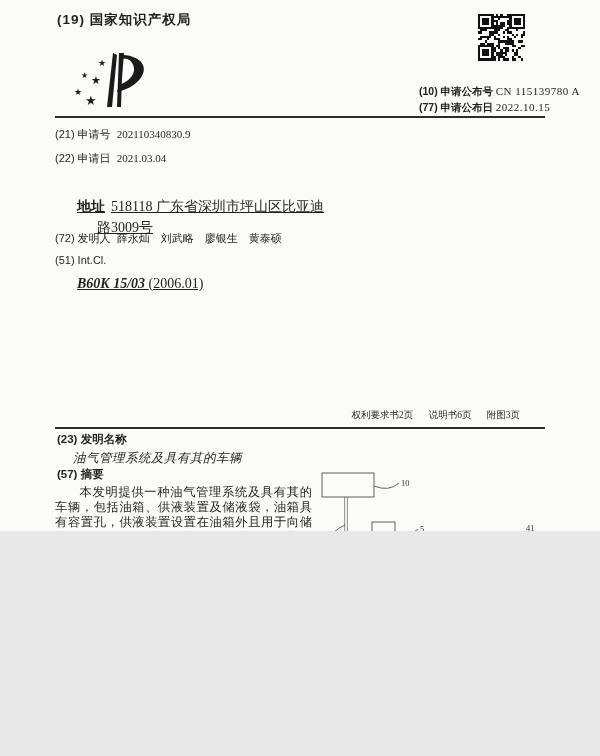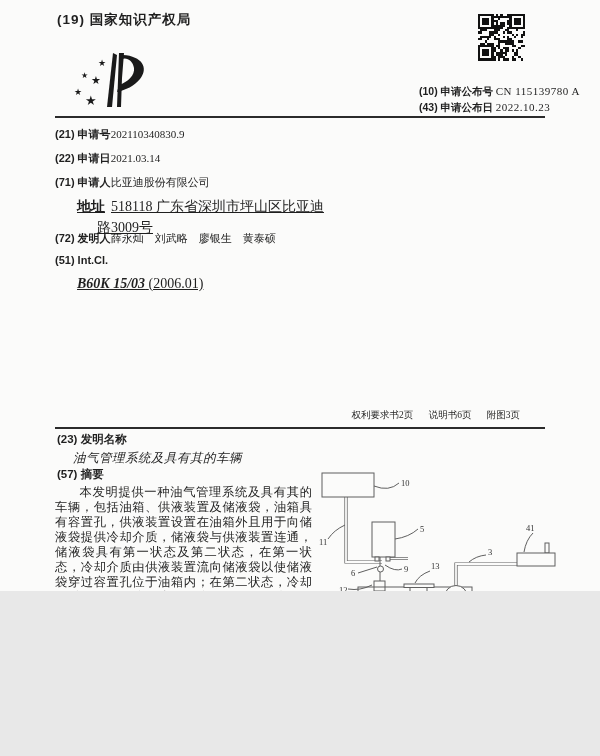--- a/index.html
+++ b/index.html
@@ -1,28 +1,28 @@
 <!DOCTYPE html>
 <html><head>
 <meta charset="utf-8">
 <style>
   html,body{margin:0;padding:0;}
   body{background:#e8e8e8;font-family:"Liberation Serif","DejaVu Serif",serif;}
-  .page{position:relative;width:600px;height:591px;background:#fbfbfa;color:#1f1f1f;overflow:hidden;margin:0 auto;}
+  .page{position:relative;width:600px;height:531px;background:#fbfbfa;color:#1f1f1f;overflow:hidden;margin:0 auto;}
   .abs{position:absolute;}
   .hei{font-family:"Liberation Sans","DejaVu Sans",sans-serif;font-weight:700;}
   .song{font-family:"Liberation Serif","DejaVu Serif",serif;}
   .office-line{left:57px;top:11px;font-size:13.5px;letter-spacing:1px;}
   .doc-type{left:202px;top:51px;font-size:19.5px;letter-spacing:2px;}
   .pub-line{left:390px;font-size:10.5px;white-space:nowrap;}
   .pub-line .lbl{font-family:"Liberation Sans","DejaVu Sans",sans-serif;font-weight:700;padding-left:29px;}
   .pub-line .val{font-size:11px;letter-spacing:0.5px;margin-top:48px;}
   .rule{left:55px;width:490px;height:2px;background:#2b2b2b;}
   .brow{left:55px;font-size:11px;white-space:nowrap;}
-  .brow .lbl{font-family:"Liberation Sans","DejaVu Sans",sans-serif;font-weight:700;}
+  .brow .lbl{font-family:"Liberation Sans","DejaVu Sans",sans-serif;font-weight:400;margin-right:6px;}
   .subrow{font-size:14px;white-space:nowrap;text-decoration:underline;}
   .subrow .lbl{font-family:"Liberation Sans","DejaVu Sans",sans-serif;font-weight:700;margin-right:6px;}
   .intcl-code{font-weight:700;font-style:italic;}
   .pages-summary{left:300px;top:409px;width:220px;text-align:right;font-size:9.5px;white-space:nowrap;}
   .pages-summary span{margin-left:13px;}
   .sec-label{left:57px;font-size:11.5px;}
   .inv-title{left:73px;top:450px;font-size:12.5px;letter-spacing:0.5px;font-style:italic;}
   .abstract{left:55px;top:485px;width:257px;font-size:12.3px;line-height:15px;text-align:justify;text-indent:2em;}
   .side-num{left:4px;top:753px;}
   .side-num span{display:inline-block;transform-origin:0 0;transform:rotate(-90deg);white-space:nowrap;font-size:11px;letter-spacing:1px;color:#333;}
@@ -199,34 +199,31 @@
       <rect x="0" y="14" width="7" height="7" fill="#111"></rect>
       <rect x="1" y="15" width="5" height="5" fill="#fbfbfa"></rect>
       <rect x="2" y="16" width="3" height="3" fill="#111"></rect>
     </svg>
 
   <div class="abs pub-line" style="top:85px;">
     <span class="lbl">(10) 申请公布号</span>
     <span class="val">CN 115139780 A</span>
   </div>
   <div class="abs pub-line" style="top:101px;">
-    <span class="lbl">(43) 申请公布日</span>
-    <span class="val">2022.10.23</span>
+    <span class="lbl">(77) 申请公布日</span>
+    <span class="val">2022.10.15</span>
   </div>
 
   <div class="abs rule" style="top:116px;"></div>
 
   <div class="abs brow" style="top:127px;">
     <span class="lbl">(21) 申请号</span><span class="song">202110340830.9</span>
   </div>
   <div class="abs brow" style="top:151px;">
-    <span class="lbl">(22) 申请日</span><span class="song">2021.03.14</span>
-  </div>
-  <div class="abs brow" style="top:175px;">
-    <span class="lbl">(71) 申请人</span><span class="song">比亚迪股份有限公司</span>
+    <span class="lbl">(22) 申请日</span><span class="song">2021.03.04</span>
   </div>
   <div class="abs subrow" style="left:77px;top:198px;">
     <span class="lbl">地址</span><span class="song">518118 广东省深圳市坪山区比亚迪</span>
   </div>
   <div class="abs subrow song" style="left:97px;top:219px;">路3009号</div>
   <div class="abs brow" style="top:231px;">
     <span class="lbl">(72) 发明人</span><span class="song">薛永灿　刘武略　廖银生　黄泰硕</span>
   </div>
   <div class="abs brow" style="top:254px;">
     <span class="lbl">(51) Int.Cl.</span>

